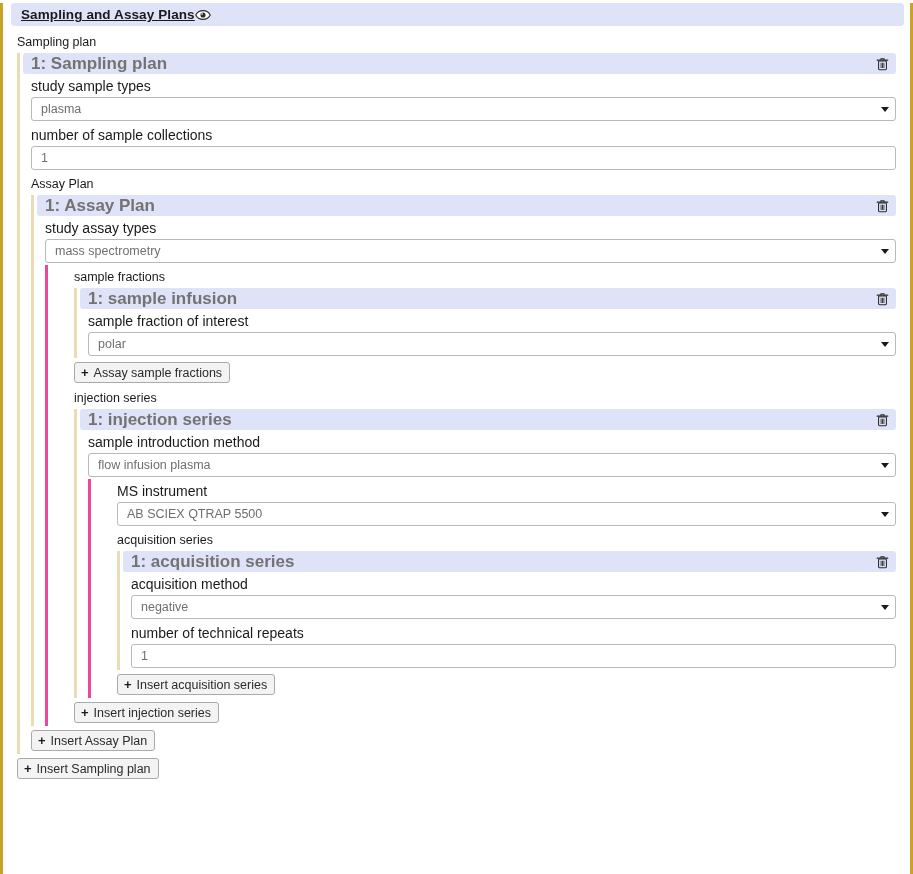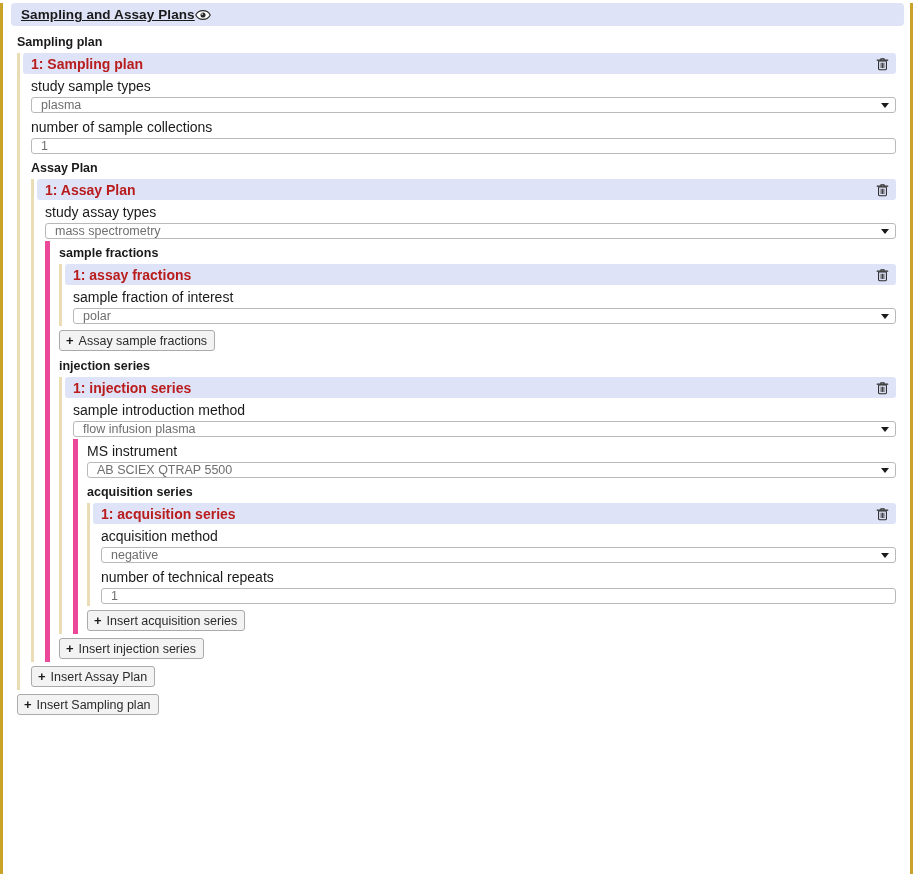--- a/index.html
+++ b/index.html
@@ -49,21 +49,21 @@
   }
   .eye-icon {
     width: 16px;
     height: 16px;
     display: block;
     cursor: pointer;
   }
 
   
   .group-label {
-    font-weight: bold;
+    font-weight: normal;
     font-size: 12.5px;
     color: #1a1a1a;
     padding: 5px 0 3px 0;
     line-height: 15px;
   }
 
   
   .repeat-item {
     border-left: 3px solid #eadcb4;
     padding-left: 0;
@@ -75,22 +75,22 @@
     background: #dfe3f7;
     border-radius: 3px;
     display: flex;
     align-items: center;
     justify-content: space-between;
     padding: 0 7px 0 8px;
     margin-left: 3px;
   }
   .repeat-head-title {
     font-weight: bold;
-    font-size: 14px;
-    color: #b91c1c;
+    font-size: 17px;
+    color: #737373;
   }
   .trash-icon {
     width: 13px;
     height: 14px;
     display: block;
     cursor: pointer;
   }
   .repeat-body {
     padding-left: 11px;
   }
@@ -101,21 +101,21 @@
   }
   .field-label {
     font-weight: normal;
     font-size: 14px;
     color: #1a1a1a;
     line-height: 16px;
     padding-bottom: 3px;
   }
   .control {
     box-sizing: border-box;
-    height: 16px;
+    height: 24px;
     border: 1px solid #b9b9b9;
     border-radius: 3px;
     background: #ffffff;
     display: flex;
     align-items: center;
     padding: 0 6px 0 9px;
     font-size: 12.5px;
     color: #6f6f6f;
     position: relative;
   }
@@ -157,22 +157,22 @@
   }
   .plus-icon {
     font-weight: bold;
     font-size: 13px;
     line-height: 1;
     color: #1a1a1a;
   }
 
   
   .nest {
-    border-left: 5px solid #ec4899;
-    padding-left: 9px;
+    border-left: 3px solid #ec4899;
+    padding-left: 26px;
   }
 
   
   .lvl-root { padding: 4px 14px 0 14px; }
 </style>
 </head>
 <body>
 
 <div class="form-frame">
 
@@ -248,21 +248,21 @@
                 <span class="value">mass spectrometry</span>
                 <span class="caret"></span>
               </div>
             </div>
 
             <div class="nest">
               <div class="group-label">sample fractions</div>
 
               <div class="repeat-item">
                 <div class="repeat-head">
-                  <span class="repeat-head-title">1: assay fractions</span>
+                  <span class="repeat-head-title">1: sample infusion</span>
                   <span title="delete">
                     <svg class="trash-icon" viewBox="0 0 14 16">
                       <rect x="2.5" y="4.5" width="9" height="10" rx="1" fill="none" stroke="#2b2b2b" stroke-width="1.2"></rect>
                       <path d="M1 3.6h12" stroke="#2b2b2b" stroke-width="1.4" stroke-linecap="round"></path>
                       <path d="M5.2 3.4V2.1h3.6v1.3" fill="none" stroke="#2b2b2b" stroke-width="1.2"></path>
                       <path d="M5.4 6.6v6M7 6.6v6M8.6 6.6v6" stroke="#2b2b2b" stroke-width="1"></path>
                     </svg>
                   </span>
                 </div>
                 <div class="repeat-body">

